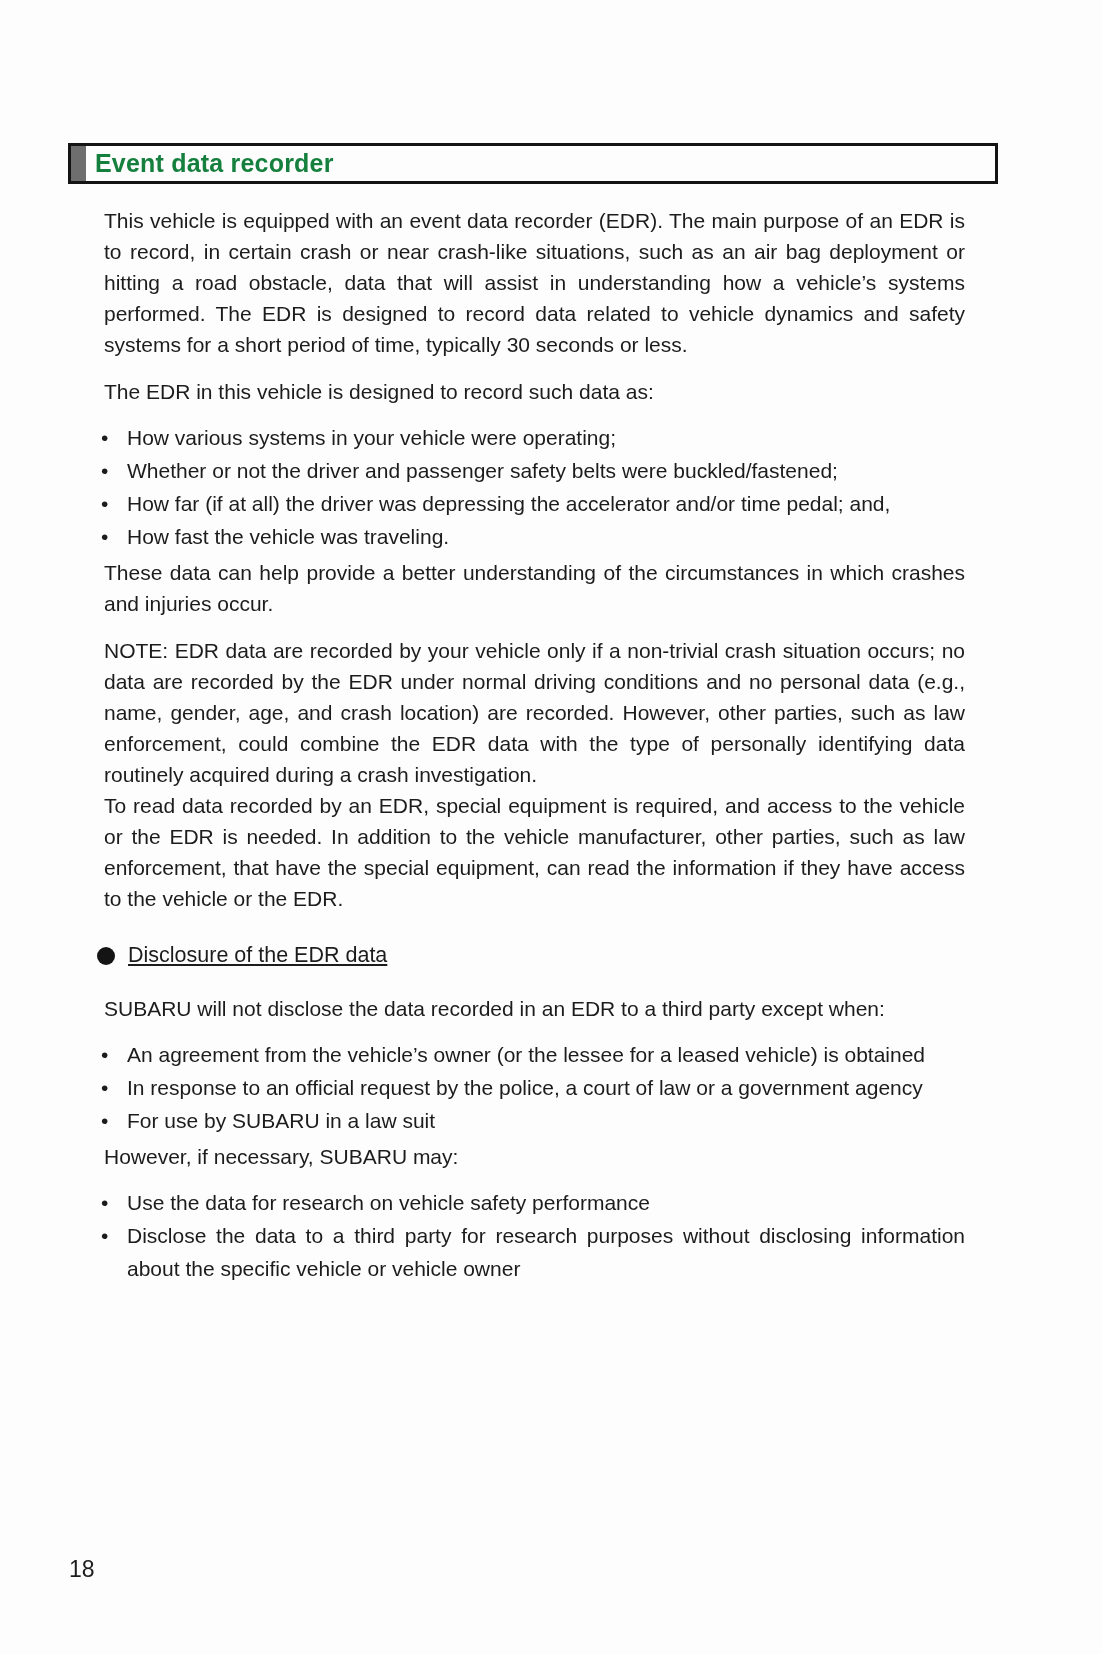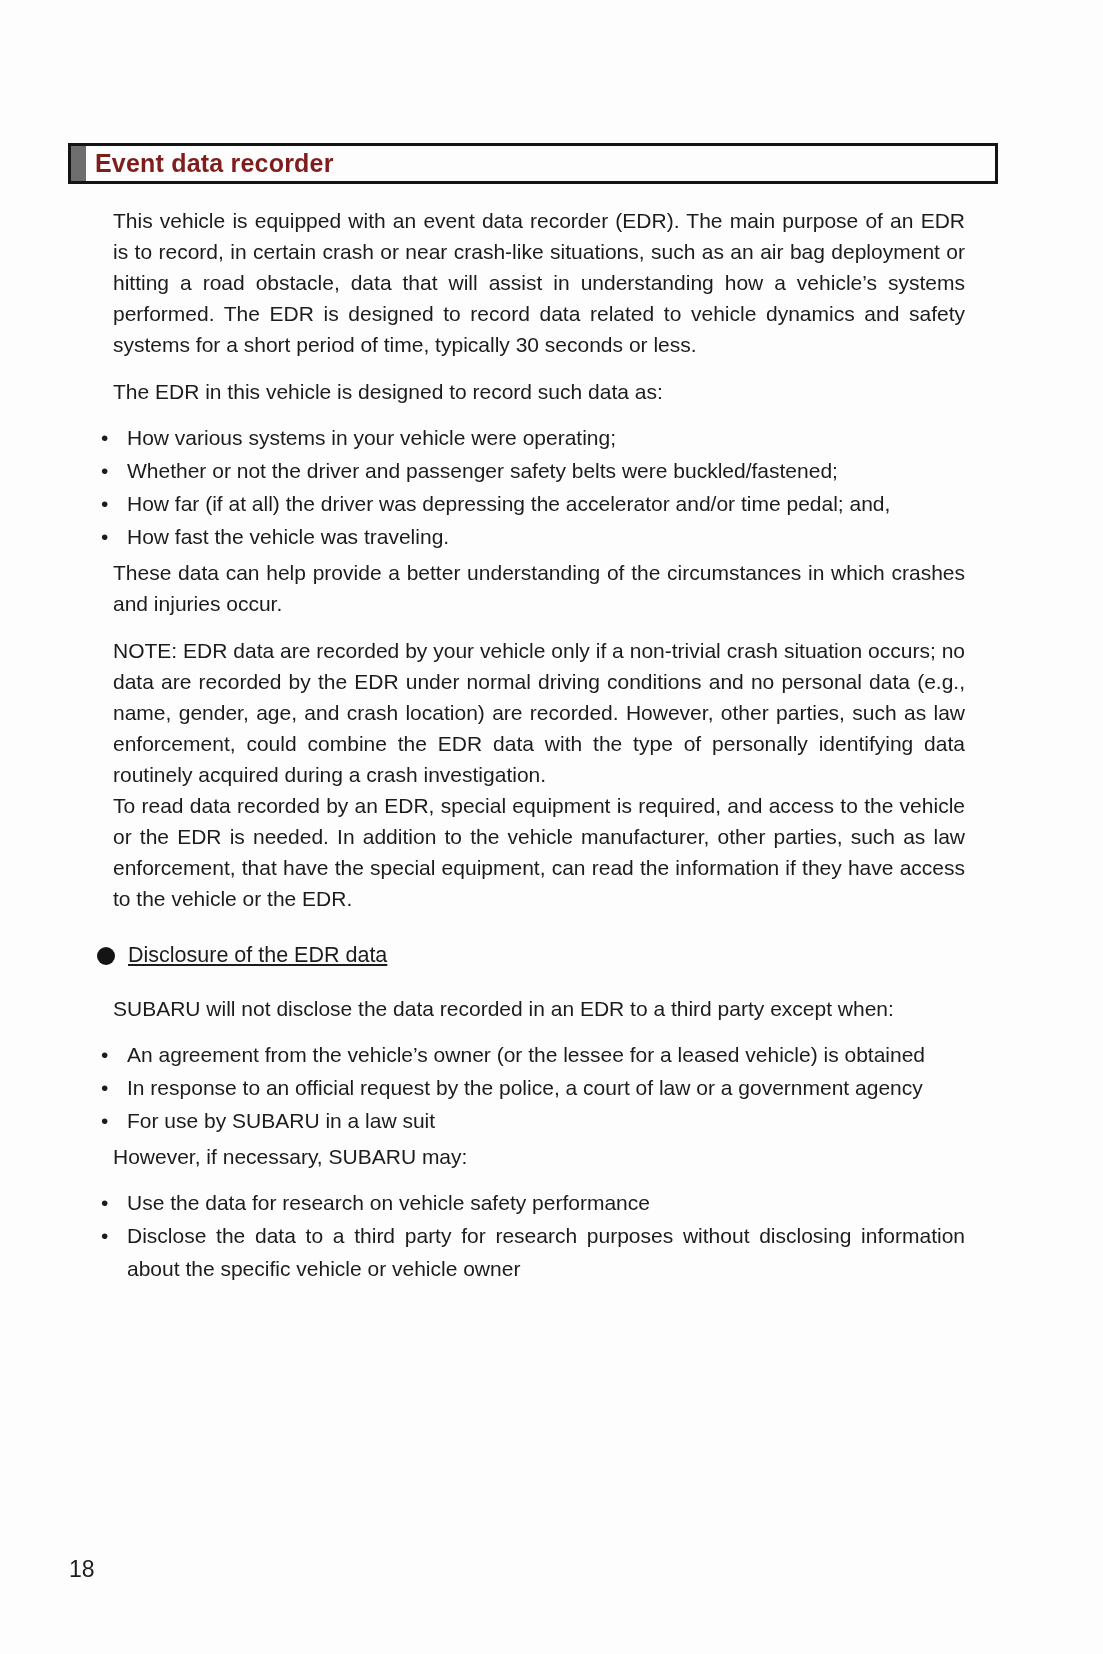--- a/index.html
+++ b/index.html
@@ -33,32 +33,32 @@
     flex: none;
     background: #6e6e6e;
   }
   .title-text {
     display: flex;
     align-items: center;
     padding-left: 9px;
     font-size: 25px;
     font-weight: bold;
     letter-spacing: 0.2px;
-    color: #7f1d1d;
+    color: #15803d;
   }
   .content {
     position: absolute;
     left: 97px;
     top: 205px;
     width: 868px;
     font-size: 21px;
     line-height: 31px;
   }
   .content p {
-    margin: 0 0 16px 16px;
+    margin: 0 0 16px 7px;
     text-align: justify;
   }
   p.tight { margin-bottom: 4px; }
   p.nogap { margin-bottom: 0; }
   ul.blist {
     list-style: none;
     margin: 0 0 4px 0;
     padding: 0;
   }
   ul.blist li {

